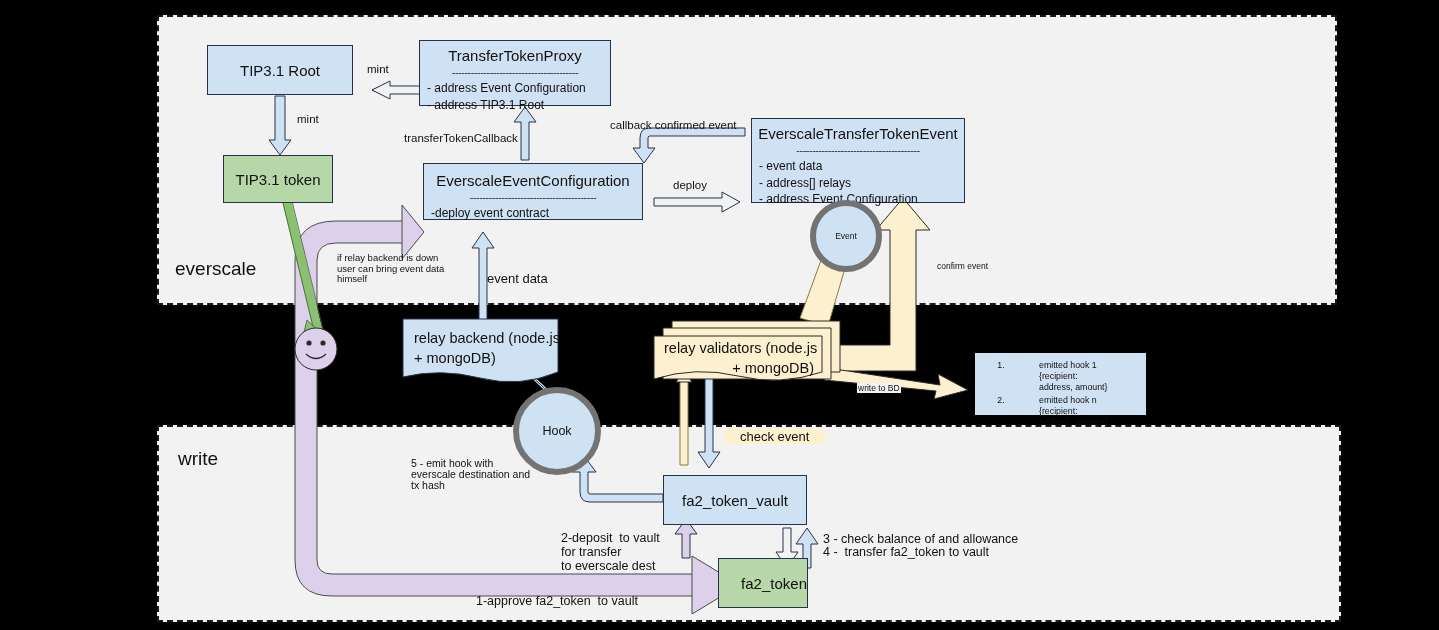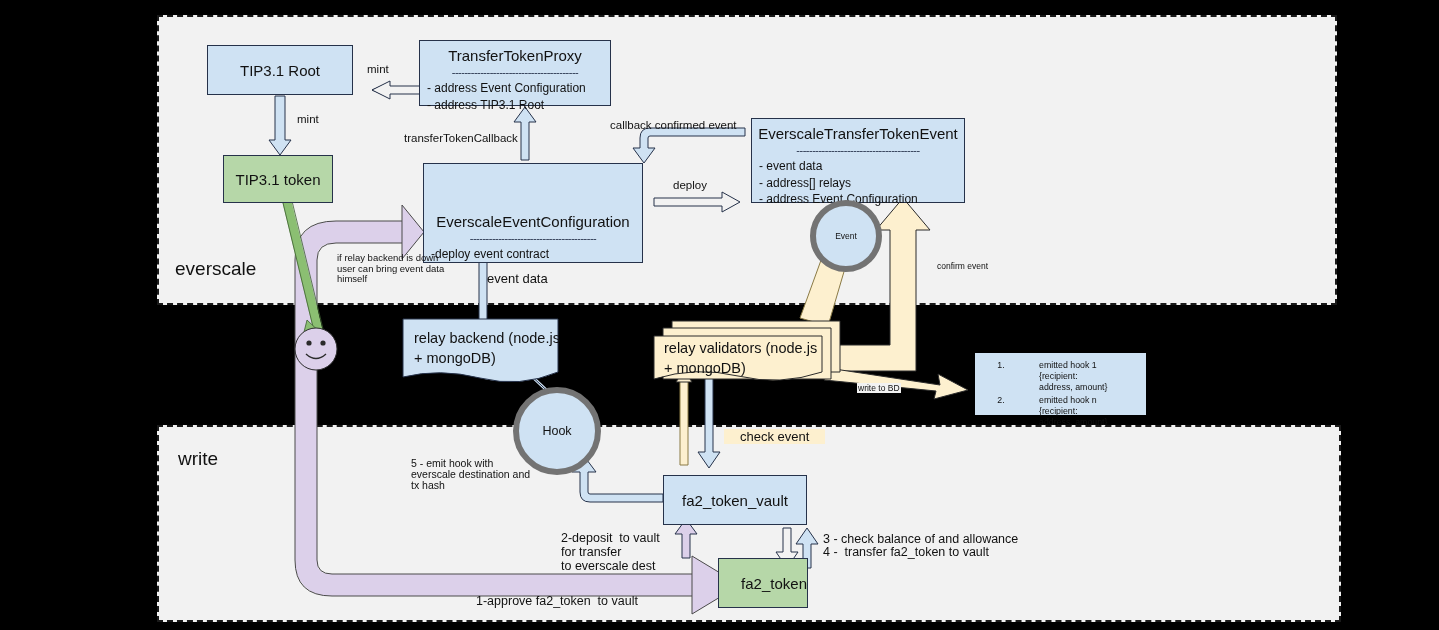--- a/index.html
+++ b/index.html
@@ -122,42 +122,42 @@
 
   <div class="node blue" style="left:419px;top:40px;width:192px;height:66px;justify-content:flex-start;padding-top:5px;">
     <div class="title">TransferTokenProxy</div>
     <div class="rule">----------------------------------------</div>
     <div class="bullets">
       <div>- address Event Configuration</div>
       <div>- address TIP3.1 Root</div>
     </div>
   </div>
 
-  <div class="node blue" style="left:423px;top:163px;width:220px;height:100px;justify-content:flex-end;padding-top:10px;">
+  <div class="node blue" style="left:423px;top:163px;width:220px;height:57px;justify-content:center;padding-top:10px;">
     <div class="title">EverscaleEventConfiguration</div>
     <div class="rule">----------------------------------------</div>
     <div class="bullets">
       <div>-deploy event contract</div>
     </div>
   </div>
 
   <div class="node blue" style="left:751px;top:118px;width:214px;height:85px;justify-content:flex-start;padding-top:5px;">
     <div class="title">EverscaleTransferTokenEvent</div>
     <div class="rule">---------------------------------------</div>
     <div class="bullets">
       <div>- event data</div>
       <div>- address[] relays</div>
       <div>- address Event Configuration</div>
     </div>
   </div>
 
   <div class="lbl big" style="left: 414px; top: 328px; font-size: 14.5px; line-height: 20px; white-space: pre;">relay backend (node.js
 + mongoDB)</div>
 
-  <div class="lbl big" style="left: 664px; top: 338px; font-size: 14.5px; line-height: 20px; text-align: left; width: 150px; white-space: pre;">relay validators (node.js
+  <div class="lbl big" style="left: 664px; top: 338px; font-size: 14.5px; line-height: 20px; text-align: right; width: 150px; white-space: pre;">relay validators (node.js
 + mongoDB)</div>
 
   <div class="node blue" style="left:663px;top:475px;width:144px;height:50px;">
     <div class="title">fa2_token_vault</div>
   </div>
 
   <div class="node green" style="left:718px;top:558px;width:90px;height:50px;align-items:flex-end;">
     <div class="title">fa2_token</div>
   </div>
 

